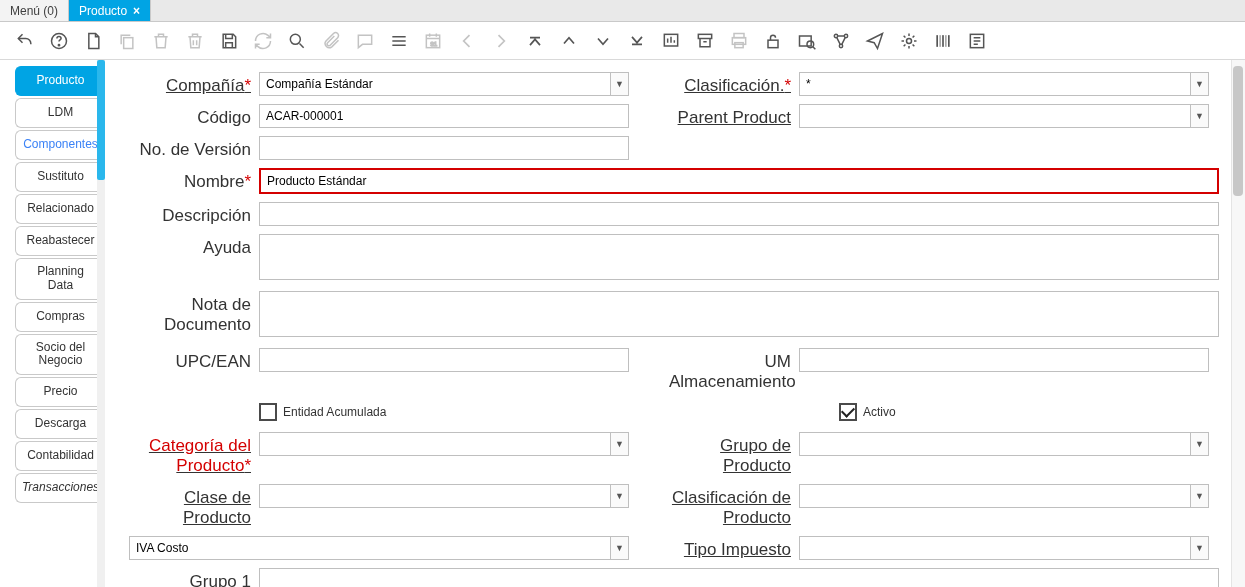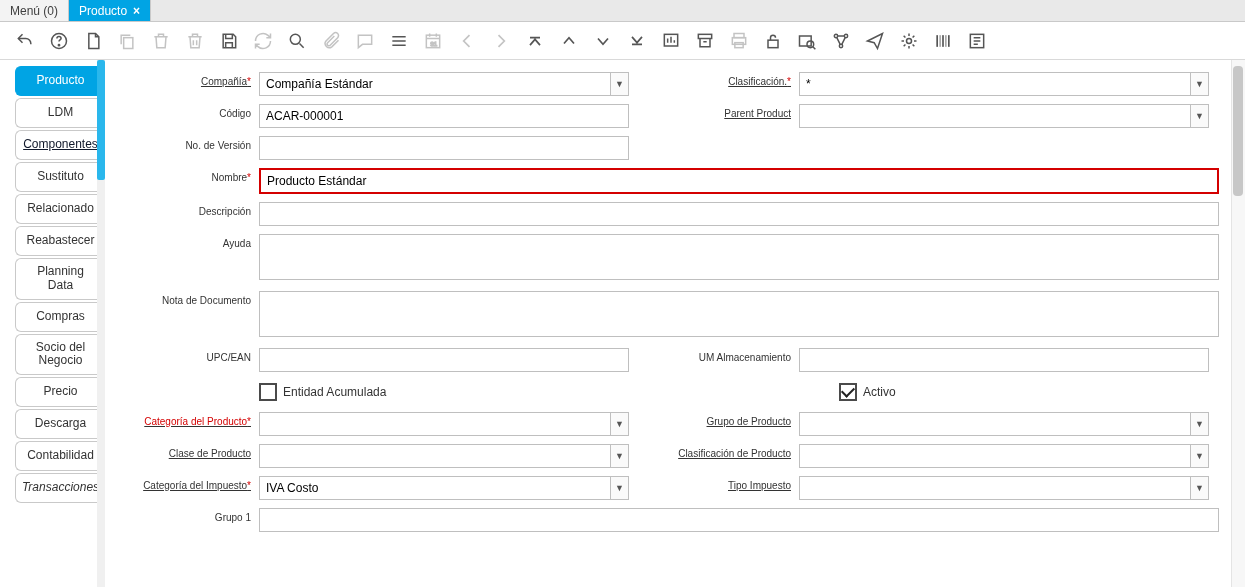--- a/index.html
+++ b/index.html
@@ -19,37 +19,37 @@
 
   
   .main { display: flex; height: calc(587px - 22px - 38px); }
 
   
   .side { width: 105px; padding-top: 6px; display: flex; flex-direction: column; gap: 2px; align-items: flex-end; position: relative; }
   .side-scroll { position: absolute; right: 0; top: 0; bottom: 0; width: 8px; background: #f0f0f0; }
   .side-thumb { position: absolute; right: 0; top: 0; width: 8px; height: 120px; background: #2ab7ec; border-radius: 2px; }
   .vtab { width: 90px; min-height: 30px; padding: 6px 8px; text-align: center; background: #fff; border: 1px solid #c9c9c9; border-right: none; border-radius: 6px 0 0 6px; font-size: 12px; color: #333; display: flex; align-items: center; justify-content: center; line-height: 1.15; }
   .vtab.active { background: #00a4e4; color: #fff; border-color: #00a4e4; }
-  .vtab.muted { color: #0f172a; text-decoration: underline; }
+  .vtab.muted { color: #3b82f6; }
   .vtab.italic { font-style: italic; }
   .vtab.twoline { min-height: 40px; }
 
   
   .form-wrap { flex: 1; position: relative; overflow: hidden; }
   .form-inner { position: absolute; inset: 0 18px 0 0; overflow-y: auto; padding: 12px 8px 24px 24px; }
   .right-scroll { position: absolute; right: 0; top: 0; bottom: 0; width: 14px; background: #f7f7f7; border-left: 1px solid #e4e4e4; }
   .right-thumb { position: absolute; right: 2px; top: 6px; width: 10px; height: 130px; background: #c7c7c7; border-radius: 4px; }
 
   .row { display: flex; gap: 40px; margin-bottom: 8px; align-items: flex-start; }
   .col { display: flex; align-items: flex-start; }
   .col.left { width: 500px; }
   .col.right { width: 540px; }
   .col.full { flex: 1; }
 
-  .label { width: 130px; text-align: right; padding-right: 8px; padding-top: 4px; font-size: 10px; color: #333; }
+  .label { width: 130px; text-align: right; padding-right: 8px; padding-top: 4px; font-size: 17px; color: #333; }
   .label.link { text-decoration: underline; }
   .label .req { color: #d40000; }
   .label.err { text-decoration: underline; }
   .label.err span:first-child { color: #d40000; }
 
   .control { flex: 1; }
   .txt { width: 100%; height: 24px; border: 1px solid #bfbfbf; padding: 4px 6px; font-size: 12px; background: #fff; }
   .txt.invalid { border: 2px solid #d40000; height: 26px; }
   .combo { display: flex; width: 100%; }
   .combo .txt { border-right: none; }
@@ -422,21 +422,20 @@
           <div class="label link"><span>Clasificación de Producto</span></div>
           <div class="control combo">
             <input class="txt" style="">
             <div class="combo-btn">▼</div>
           </div>
         </div>
       </div>
 
       <div class="row">
         <div class="col left">
-          <div class="label link"><span>Categoría del Impuesto</span><span class="req">*</span></div>
           <div class="control combo">
             <input class="txt" value="IVA Costo" style="">
             <div class="combo-btn">▼</div>
           </div>
         </div>
         <div class="col right">
           <div class="label link"><span>Tipo Impuesto</span></div>
           <div class="control combo">
             <input class="txt" style="">
             <div class="combo-btn">▼</div>

